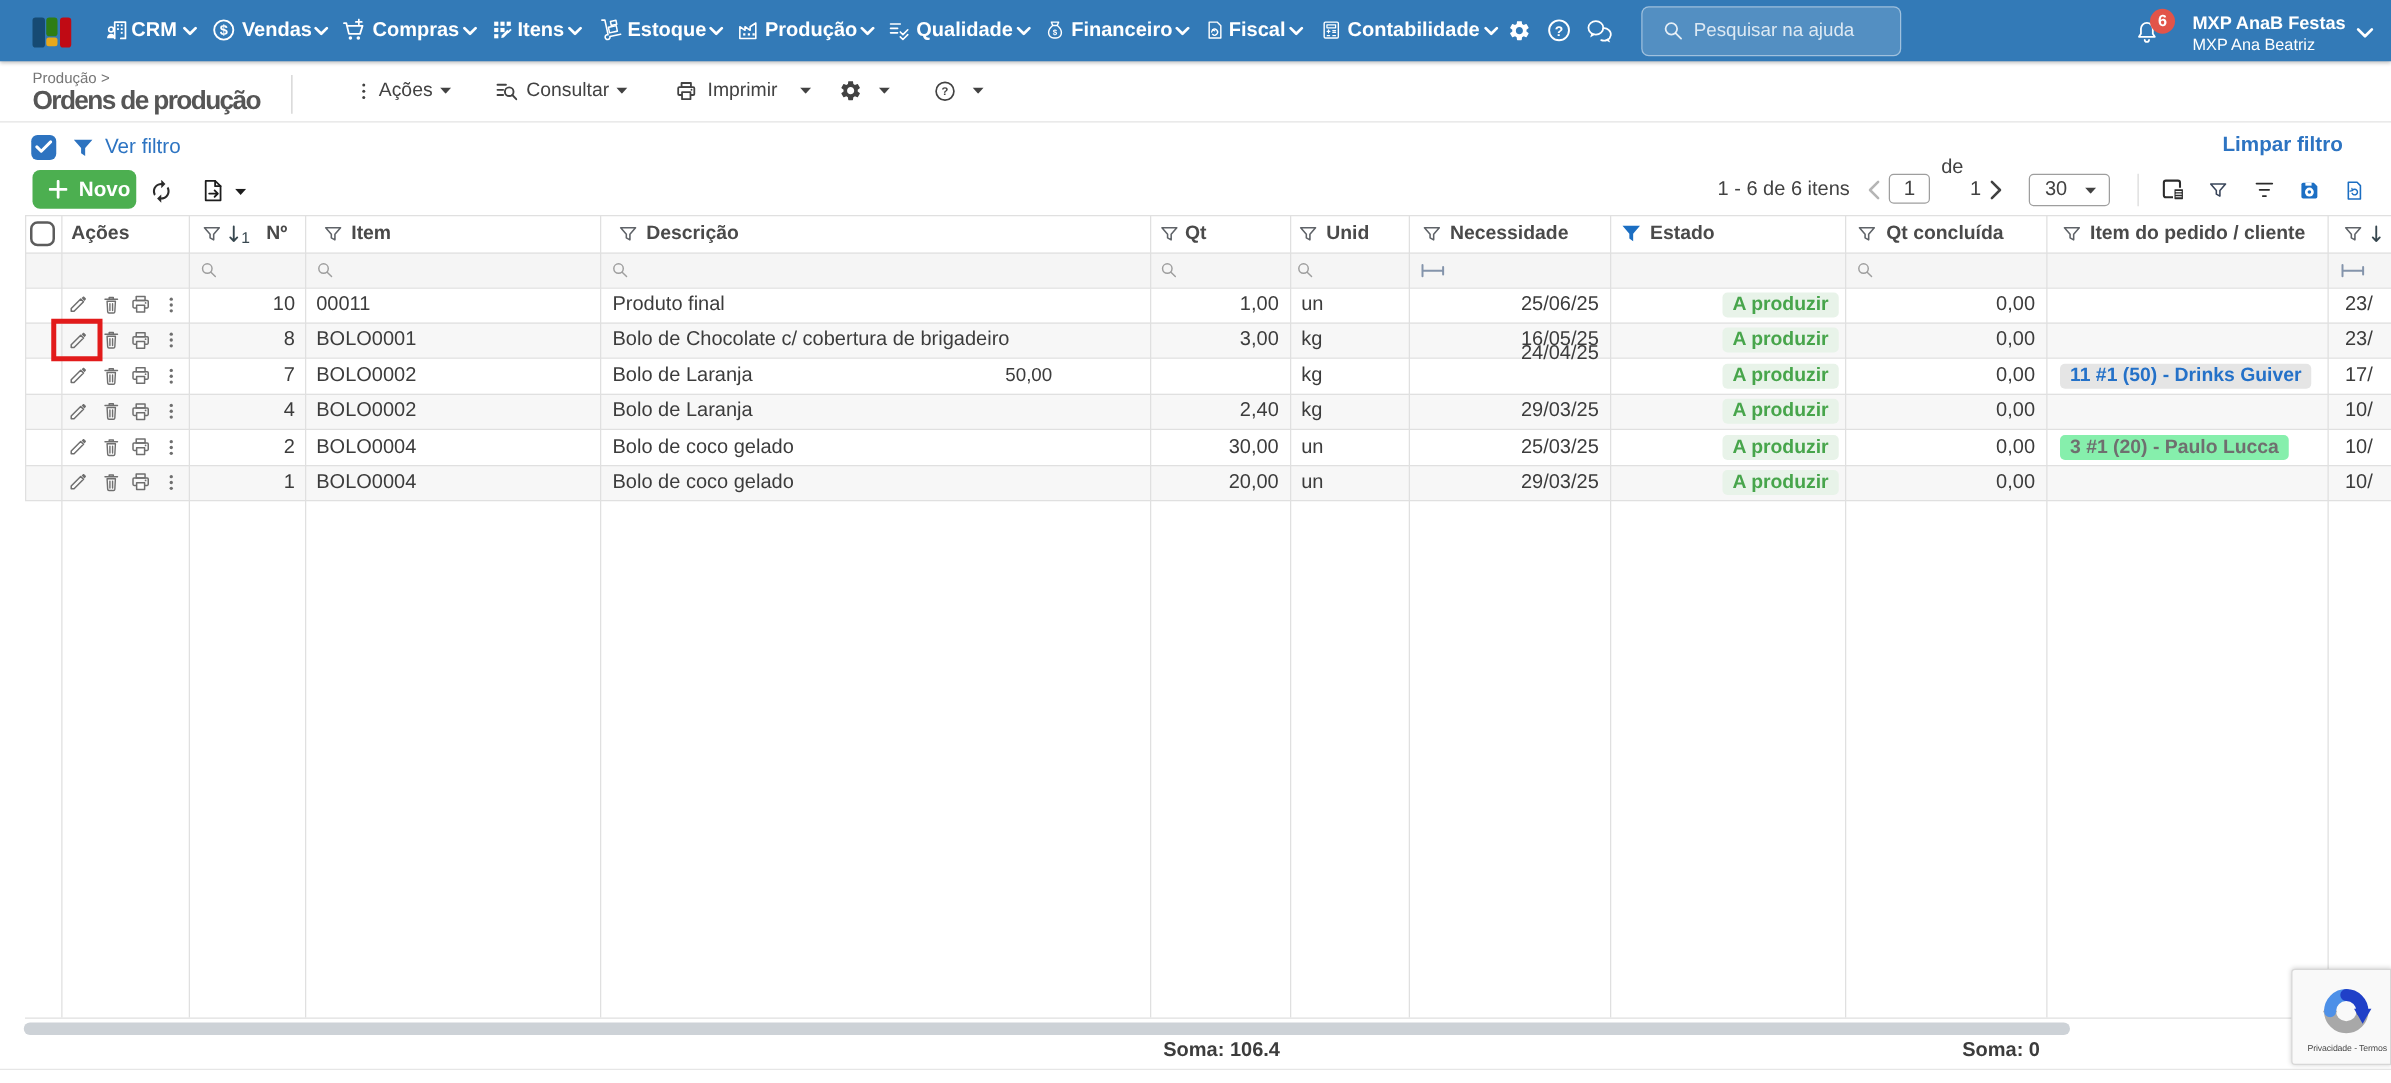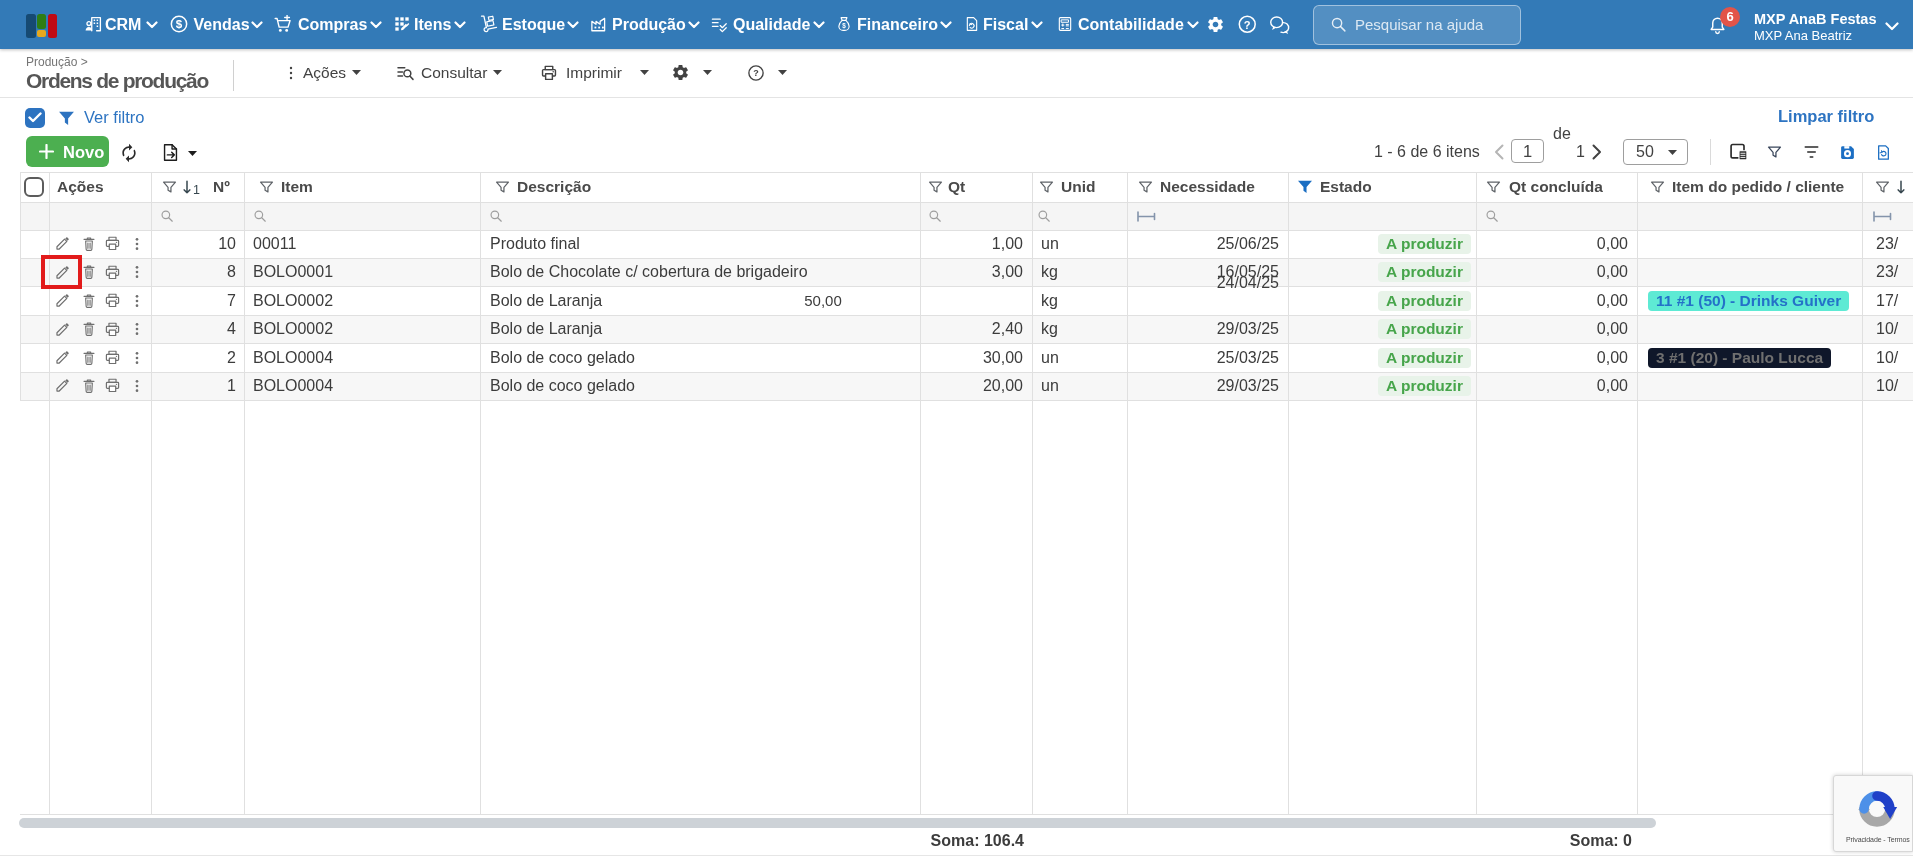--- a/index.html
+++ b/index.html
@@ -225,21 +225,21 @@
 <svg class="abs" style="left:1494px;top:144px" width="10" height="16" viewBox="0 0 10 16" fill="none" stroke-linecap="round" stroke-linejoin="round">
       <path d="M8.5 1.5 L2 8 L8.5 14.5" stroke="#b5b5b5" stroke-width="2"></path>
     </svg>
 <div class="abs" style="left:1511px;top:139px;width:33px;height:24px;border:1px solid #9e9e9e;border-radius:4px;font-size:16.5px;color:#424242;text-align:center;line-height:22px;">1</div>
 <div class="abs" style="left:1553px;top:125px;font-size:16px;color:#424242;font-weight:400;white-space:nowrap;">de</div>
 <div class="abs" style="left:1576px;top:143px;font-size:16px;color:#424242;font-weight:400;white-space:nowrap;">1</div>
 <svg class="abs" style="left:1592px;top:144px" width="10" height="16" viewBox="0 0 10 16" fill="none" stroke-linecap="round" stroke-linejoin="round">
       <path d="M1.5 1.5 L8 8 L1.5 14.5" stroke="#424242" stroke-width="2"></path>
     </svg>
 <div class="abs" style="left:1623px;top:139px;width:65px;height:26px;border:1px solid #9e9e9e;border-radius:4px;"></div>
-<div class="abs" style="left:1636px;top:143px;font-size:16px;color:#424242;font-weight:400;white-space:nowrap;">50</div>
+<div class="abs" style="left:1636px;top:143px;font-size:16px;color:#424242;font-weight:400;white-space:nowrap;">30</div>
 <svg class="abs" style="left:1668px;top:150px" width="9" height="5" viewBox="0 0 9 5" fill="none" stroke-linecap="round" stroke-linejoin="round">
       <path d="M0 0 L9 0 L4.5 5 Z" fill="#424242"></path>
     </svg>
 <div class="vline" style="left:1710px;top:139px;height:26px;background:#dadada;"></div>
 <svg class="abs" style="left:1729px;top:142px" width="20" height="20" viewBox="0 0 24 24" fill="none" stroke-linecap="round" stroke-linejoin="round">
       <rect x="2.5" y="3" width="15.5" height="16" rx="2" stroke="#2b2b2b" stroke-width="2"></rect>
       <rect x="12" y="10.5" width="9.5" height="11" rx="1" fill="#2b2b2b" stroke="#fff" stroke-width="1.4"></rect>
       <path d="M14.2 13.5h5 M14.2 16h5 M14.2 18.5h5" stroke="#fff" stroke-width="1.1"></path>
     </svg>
 <svg class="abs" style="left:1766.5px;top:144.5px" width="15" height="15" viewBox="0 0 24 24" fill="none" stroke-linecap="round" stroke-linejoin="round">
@@ -439,21 +439,21 @@
       <circle cx="12" cy="19" r="2" fill="#6f6f6f"></circle>
     </svg>
 <div class="abs" style="left:-164px;top:291.625px;width:400px;text-align:right;font-size:16px;color:#3c3c3c;font-weight:400;white-space:nowrap;">7</div>
 <div class="abs" style="left:253px;top:291.625px;font-size:16px;color:#3c3c3c;font-weight:400;white-space:nowrap;">BOLO0002</div>
 <div class="abs" style="left:490px;top:291.625px;font-size:16px;color:#3c3c3c;font-weight:400;white-space:nowrap;">Bolo de Laranja</div>
 <div class="abs" style="left:623px;top:291.625px;width:400px;text-align:center;font-size:15px;color:#3c3c3c;font-weight:400;white-space:nowrap;">50,00</div>
 <div class="abs" style="left:1041px;top:291.625px;font-size:16px;color:#3c3c3c;font-weight:400;white-space:nowrap;">kg</div>
 <div class="abs" style="left:879px;top:274px;width:400px;text-align:right;font-size:16px;color:#3c3c3c;font-weight:400;white-space:nowrap;">24/04/25</div>
 <div class="chip" style="left:1378px;top:290.6px;color:#47a54b;background:#e8f3e9;">A produzir</div>
 <div class="abs" style="left:1228px;top:291.625px;width:400px;text-align:right;font-size:16px;color:#3c3c3c;font-weight:400;white-space:nowrap;">0,00</div>
-<div class="chip" style="left:1648px;top:290.6px;color:#2471c8;background:#5eead4;">11 #1 (50) - Drinks Guiver</div>
+<div class="chip" style="left:1648px;top:290.6px;color:#2471c8;background:#e5e5e5;">11 #1 (50) - Drinks Guiver</div>
 <div class="abs" style="left:1876px;top:291.625px;font-size:16px;color:#3c3c3c;font-weight:400;white-space:nowrap;">17/</div>
 <svg class="abs" style="left:53.5px;top:320.57500000000005px" width="17" height="17" viewBox="0 0 24 24" fill="none" stroke-linecap="round" stroke-linejoin="round">
       <path d="M4.2 19.8 L4.2 16.6 L14.9 5.9 L18.1 9.1 L7.4 19.8 Z" stroke="#6f6f6f" stroke-width="1.7"></path>
       <path d="M15.9 4.9 L17.4 3.4 c.4-.4 1.05-.4 1.45 0 l1.75 1.75 c.4.4.4 1.05 0 1.45 L19.1 8.1 Z" fill="#6f6f6f"></path>
     </svg>
 <svg class="abs" style="left:80.5px;top:321.07500000000005px" width="16" height="16" viewBox="0 0 24 24" fill="none" stroke-linecap="round" stroke-linejoin="round">
       <path d="M7 7.5 h10 L16.3 20 a1.6 1.6 0 0 1-1.6 1.5 H9.3 A1.6 1.6 0 0 1 7.7 20 Z" stroke="#6f6f6f" stroke-width="1.7"></path>
       <path d="M4.5 5 h15 M9.5 4.8 V3 h5 v1.8 M10.4 10.5 v8 M13.6 10.5 v8" stroke="#6f6f6f" stroke-width="1.7"></path>
     </svg>
 <svg class="abs" style="left:103.5px;top:320.57500000000005px" width="17" height="17" viewBox="0 0 24 24" fill="none" stroke-linecap="round" stroke-linejoin="round">
@@ -496,21 +496,21 @@
       <circle cx="12" cy="19" r="2" fill="#6f6f6f"></circle>
     </svg>
 <div class="abs" style="left:-164px;top:348.52500000000003px;width:400px;text-align:right;font-size:16px;color:#3c3c3c;font-weight:400;white-space:nowrap;">2</div>
 <div class="abs" style="left:253px;top:348.52500000000003px;font-size:16px;color:#3c3c3c;font-weight:400;white-space:nowrap;">BOLO0004</div>
 <div class="abs" style="left:490px;top:348.52500000000003px;font-size:16px;color:#3c3c3c;font-weight:400;white-space:nowrap;">Bolo de coco gelado</div>
 <div class="abs" style="left:623px;top:348.52500000000003px;width:400px;text-align:right;font-size:16px;color:#3c3c3c;font-weight:400;white-space:nowrap;">30,00</div>
 <div class="abs" style="left:1041px;top:348.52500000000003px;font-size:16px;color:#3c3c3c;font-weight:400;white-space:nowrap;">un</div>
 <div class="abs" style="left:879px;top:348.52500000000003px;width:400px;text-align:right;font-size:16px;color:#3c3c3c;font-weight:400;white-space:nowrap;">25/03/25</div>
 <div class="chip" style="left:1378px;top:347.5px;color:#47a54b;background:#e8f3e9;">A produzir</div>
 <div class="abs" style="left:1228px;top:348.52500000000003px;width:400px;text-align:right;font-size:16px;color:#3c3c3c;font-weight:400;white-space:nowrap;">0,00</div>
-<div class="chip" style="left:1648px;top:347.5px;color:#6f6f6f;background:#0f172a;">3 #1 (20) - Paulo Lucca</div>
+<div class="chip" style="left:1648px;top:347.5px;color:#6f6f6f;background:#86efac;">3 #1 (20) - Paulo Lucca</div>
 <div class="abs" style="left:1876px;top:348.52500000000003px;font-size:16px;color:#3c3c3c;font-weight:400;white-space:nowrap;">10/</div>
 <svg class="abs" style="left:53.5px;top:377.475px" width="17" height="17" viewBox="0 0 24 24" fill="none" stroke-linecap="round" stroke-linejoin="round">
       <path d="M4.2 19.8 L4.2 16.6 L14.9 5.9 L18.1 9.1 L7.4 19.8 Z" stroke="#6f6f6f" stroke-width="1.7"></path>
       <path d="M15.9 4.9 L17.4 3.4 c.4-.4 1.05-.4 1.45 0 l1.75 1.75 c.4.4.4 1.05 0 1.45 L19.1 8.1 Z" fill="#6f6f6f"></path>
     </svg>
 <svg class="abs" style="left:80.5px;top:377.975px" width="16" height="16" viewBox="0 0 24 24" fill="none" stroke-linecap="round" stroke-linejoin="round">
       <path d="M7 7.5 h10 L16.3 20 a1.6 1.6 0 0 1-1.6 1.5 H9.3 A1.6 1.6 0 0 1 7.7 20 Z" stroke="#6f6f6f" stroke-width="1.7"></path>
       <path d="M4.5 5 h15 M9.5 4.8 V3 h5 v1.8 M10.4 10.5 v8 M13.6 10.5 v8" stroke="#6f6f6f" stroke-width="1.7"></path>
     </svg>
 <svg class="abs" style="left:103.5px;top:377.475px" width="17" height="17" viewBox="0 0 24 24" fill="none" stroke-linecap="round" stroke-linejoin="round">

